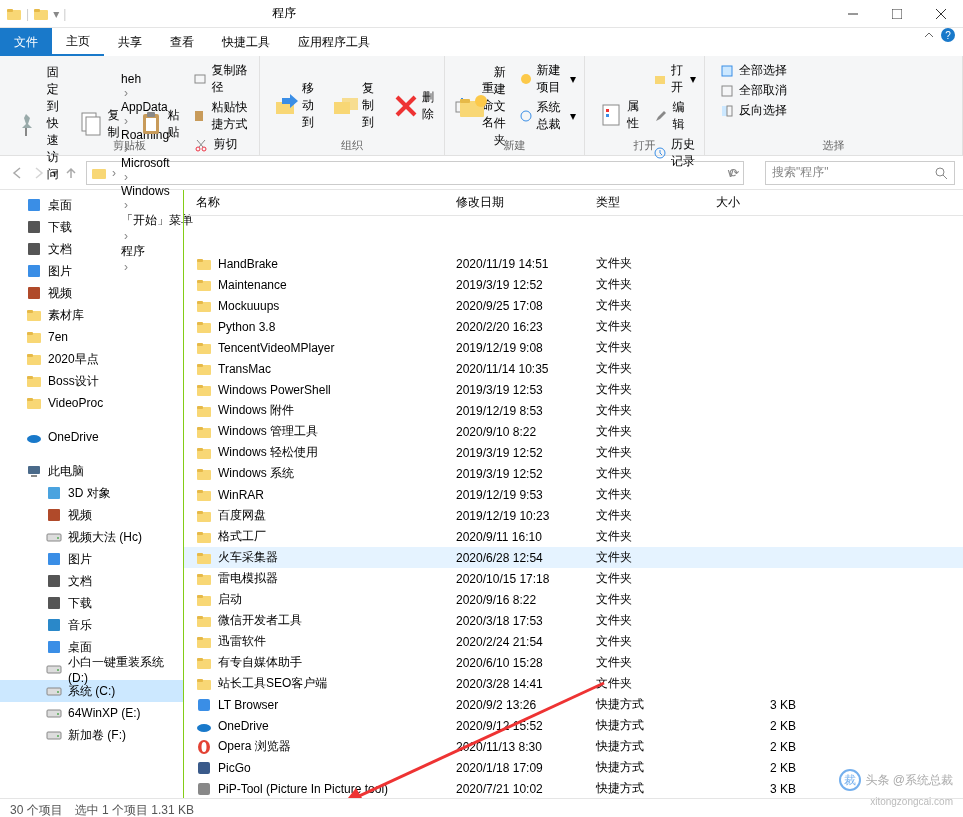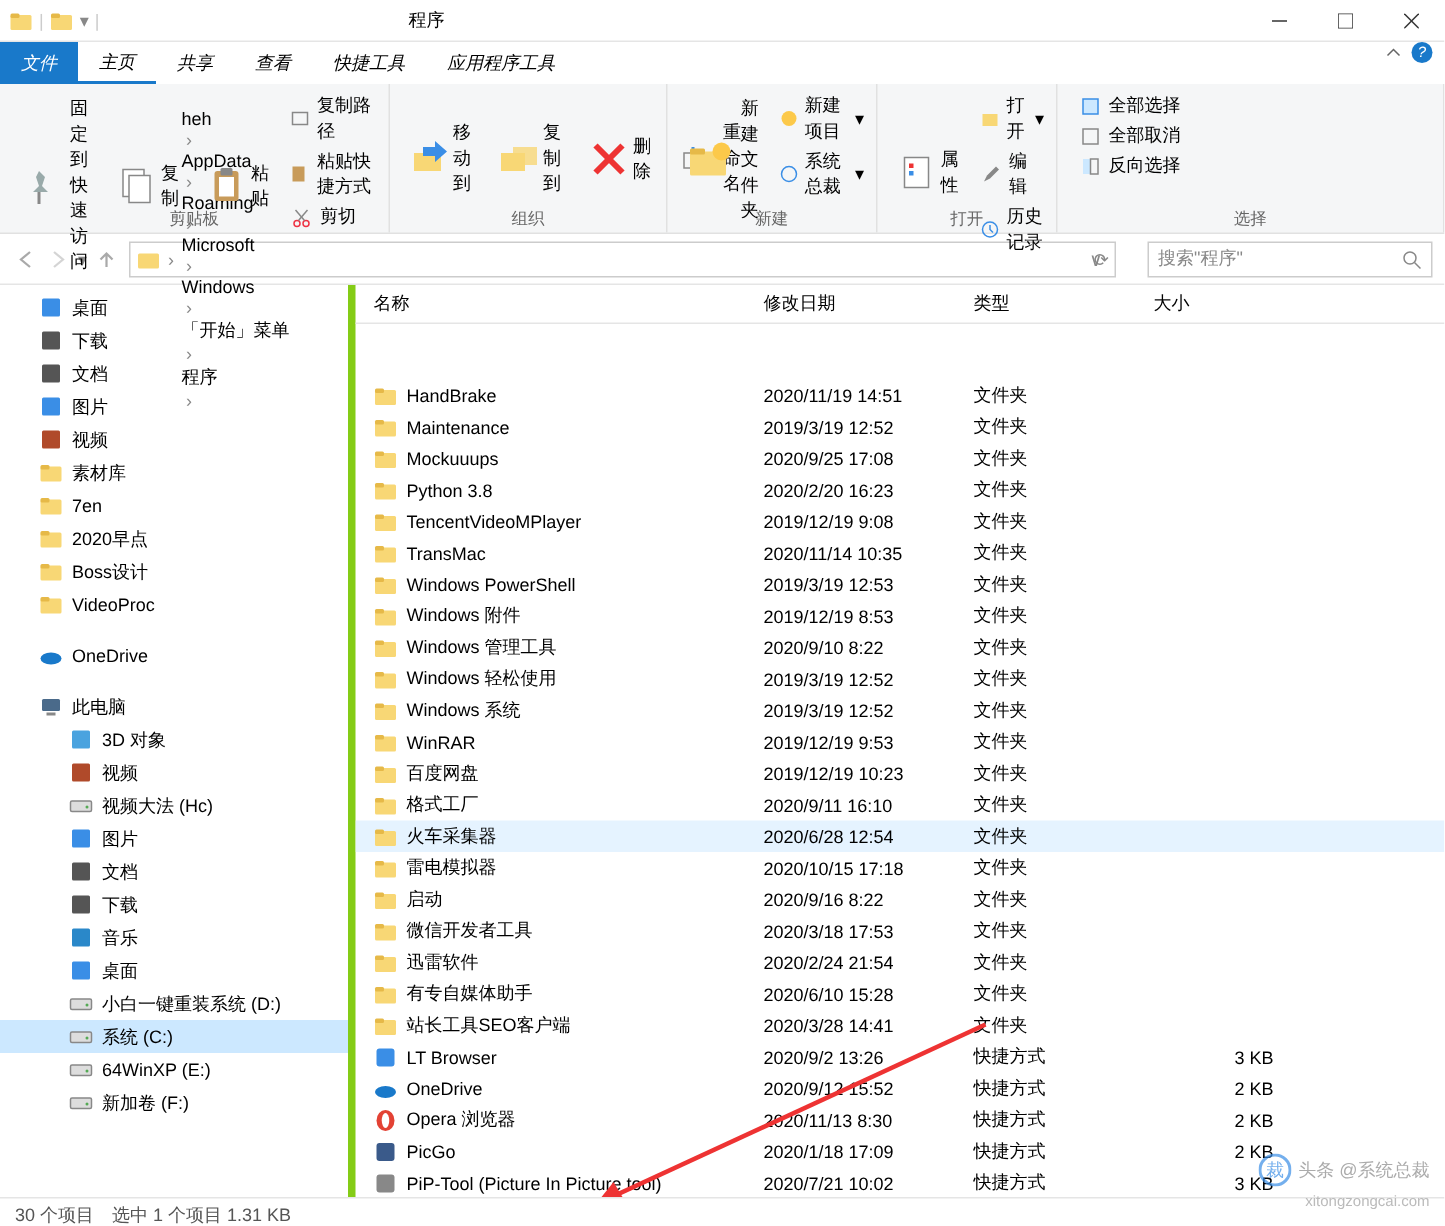--- a/index.html
+++ b/index.html
@@ -4,21 +4,21 @@
 <style>
 * { margin: 0; padding: 0; box-sizing: border-box; font-family: "Microsoft YaHei", "Segoe UI", sans-serif; font-size: 12px; }
 body { background: #fff; width: 963px; height: 817px; overflow: hidden; position: relative; }
 
 .titlebar { height: 28px; display: flex; align-items: center; background: #fff; border-bottom: 1px solid #e5e5e5; }
 .titlebar-icons { display: flex; align-items: center; gap: 4px; padding: 0 6px; }
 .titlebar-title { flex: 1; text-align: left; padding-left: 200px; }
 .titlebar-controls { display: flex; }
 .titlebar-controls div { width: 44px; height: 28px; display: flex; align-items: center; justify-content: center; }
 
-.ribbon-tabs { height: 28px; display: flex; align-items: stretch; background: #fff; position: relative; font-style: italic; }
+.ribbon-tabs { height: 28px; display: flex; align-items: stretch; background: #fff; position: relative; }
 .tab-file { background: #1979ca; color: #fff; padding: 0 14px; display: flex; align-items: center; }
 .tab { padding: 0 14px; display: flex; align-items: center; cursor: default; }
 .tab.active { border-bottom: 2px solid #1979ca; }
 .ribbon-help { position: absolute; right: 8px; display: flex; align-items: center; gap: 6px; }
 .help-circle { width: 14px; height: 14px; border-radius: 50%; background: #1979ca; color: #fff; display: flex; align-items: center; justify-content: center; font-size: 10px; }
 
 .ribbon { height: 100px; background: #f5f6f7; border-bottom: 1px solid #e1e1e1; display: flex; }
 .ribbon-group { border-right: 1px solid #e1e1e1; padding: 4px 8px; display: flex; flex-direction: column; position: relative; }
 .ribbon-group-label { text-align: center; font-size: 11px; color: #666; position: absolute; bottom: 2px; left: 0; right: 0; }
 .ribbon-content { display: flex; gap: 6px; flex: 1; }
@@ -30,21 +30,21 @@
 
 .addr-bar { height: 34px; display: flex; align-items: center; padding: 4px 8px; gap: 6px; border-bottom: 1px solid #e5e5e5; }
 .nav-arrows { display: flex; align-items: center; gap: 4px; }
 .nav-arrows svg { opacity: .5; }
 .breadcrumb { flex: 1; border: 1px solid #ccc; height: 24px; display: flex; align-items: center; padding: 0 4px; gap: 2px; background: #fff; }
 .crumb { display: flex; align-items: center; }
 .crumb-sep { color: #888; padding: 0 3px; }
 .search-box { width: 190px; border: 1px solid #ccc; height: 24px; display: flex; align-items: center; padding: 0 6px; color: #888; justify-content: space-between; }
 
 .body-area { display: flex; height: 608px; }
-.nav-pane { width: 237px; border-right: 5px solid #84cc16; overflow: hidden; padding-top: 4px; }
+.nav-pane { width: 184px; border-right: 1px solid #84cc16; overflow: hidden; padding-top: 4px; }
 .nav-item { display: flex; align-items: center; height: 22px; padding-left: 26px; gap: 6px; }
 .nav-item.lvl2 { padding-left: 46px; }
 .nav-item.sel { background: #cce8ff; }
 .nav-item .navicon { width: 16px; height: 16px; display: flex; align-items: center; justify-content: center; }
 .nav-sep { height: 12px; }
 
 .content { flex: 1; display: flex; flex-direction: column; gap: 37px; }
 .col-head { height: 26px; display: flex; align-items: center; border-bottom: 1px solid #e5e5e5; padding-left: 12px; }
 .col-head div:nth-child(1){ width: 260px; } .col-head div:nth-child(2){ width: 140px; } .col-head div:nth-child(3){ width: 120px; } .col-head div:nth-child(4){ width: 80px; }
 .rows { flex: 1; overflow: hidden; position: relative; }

